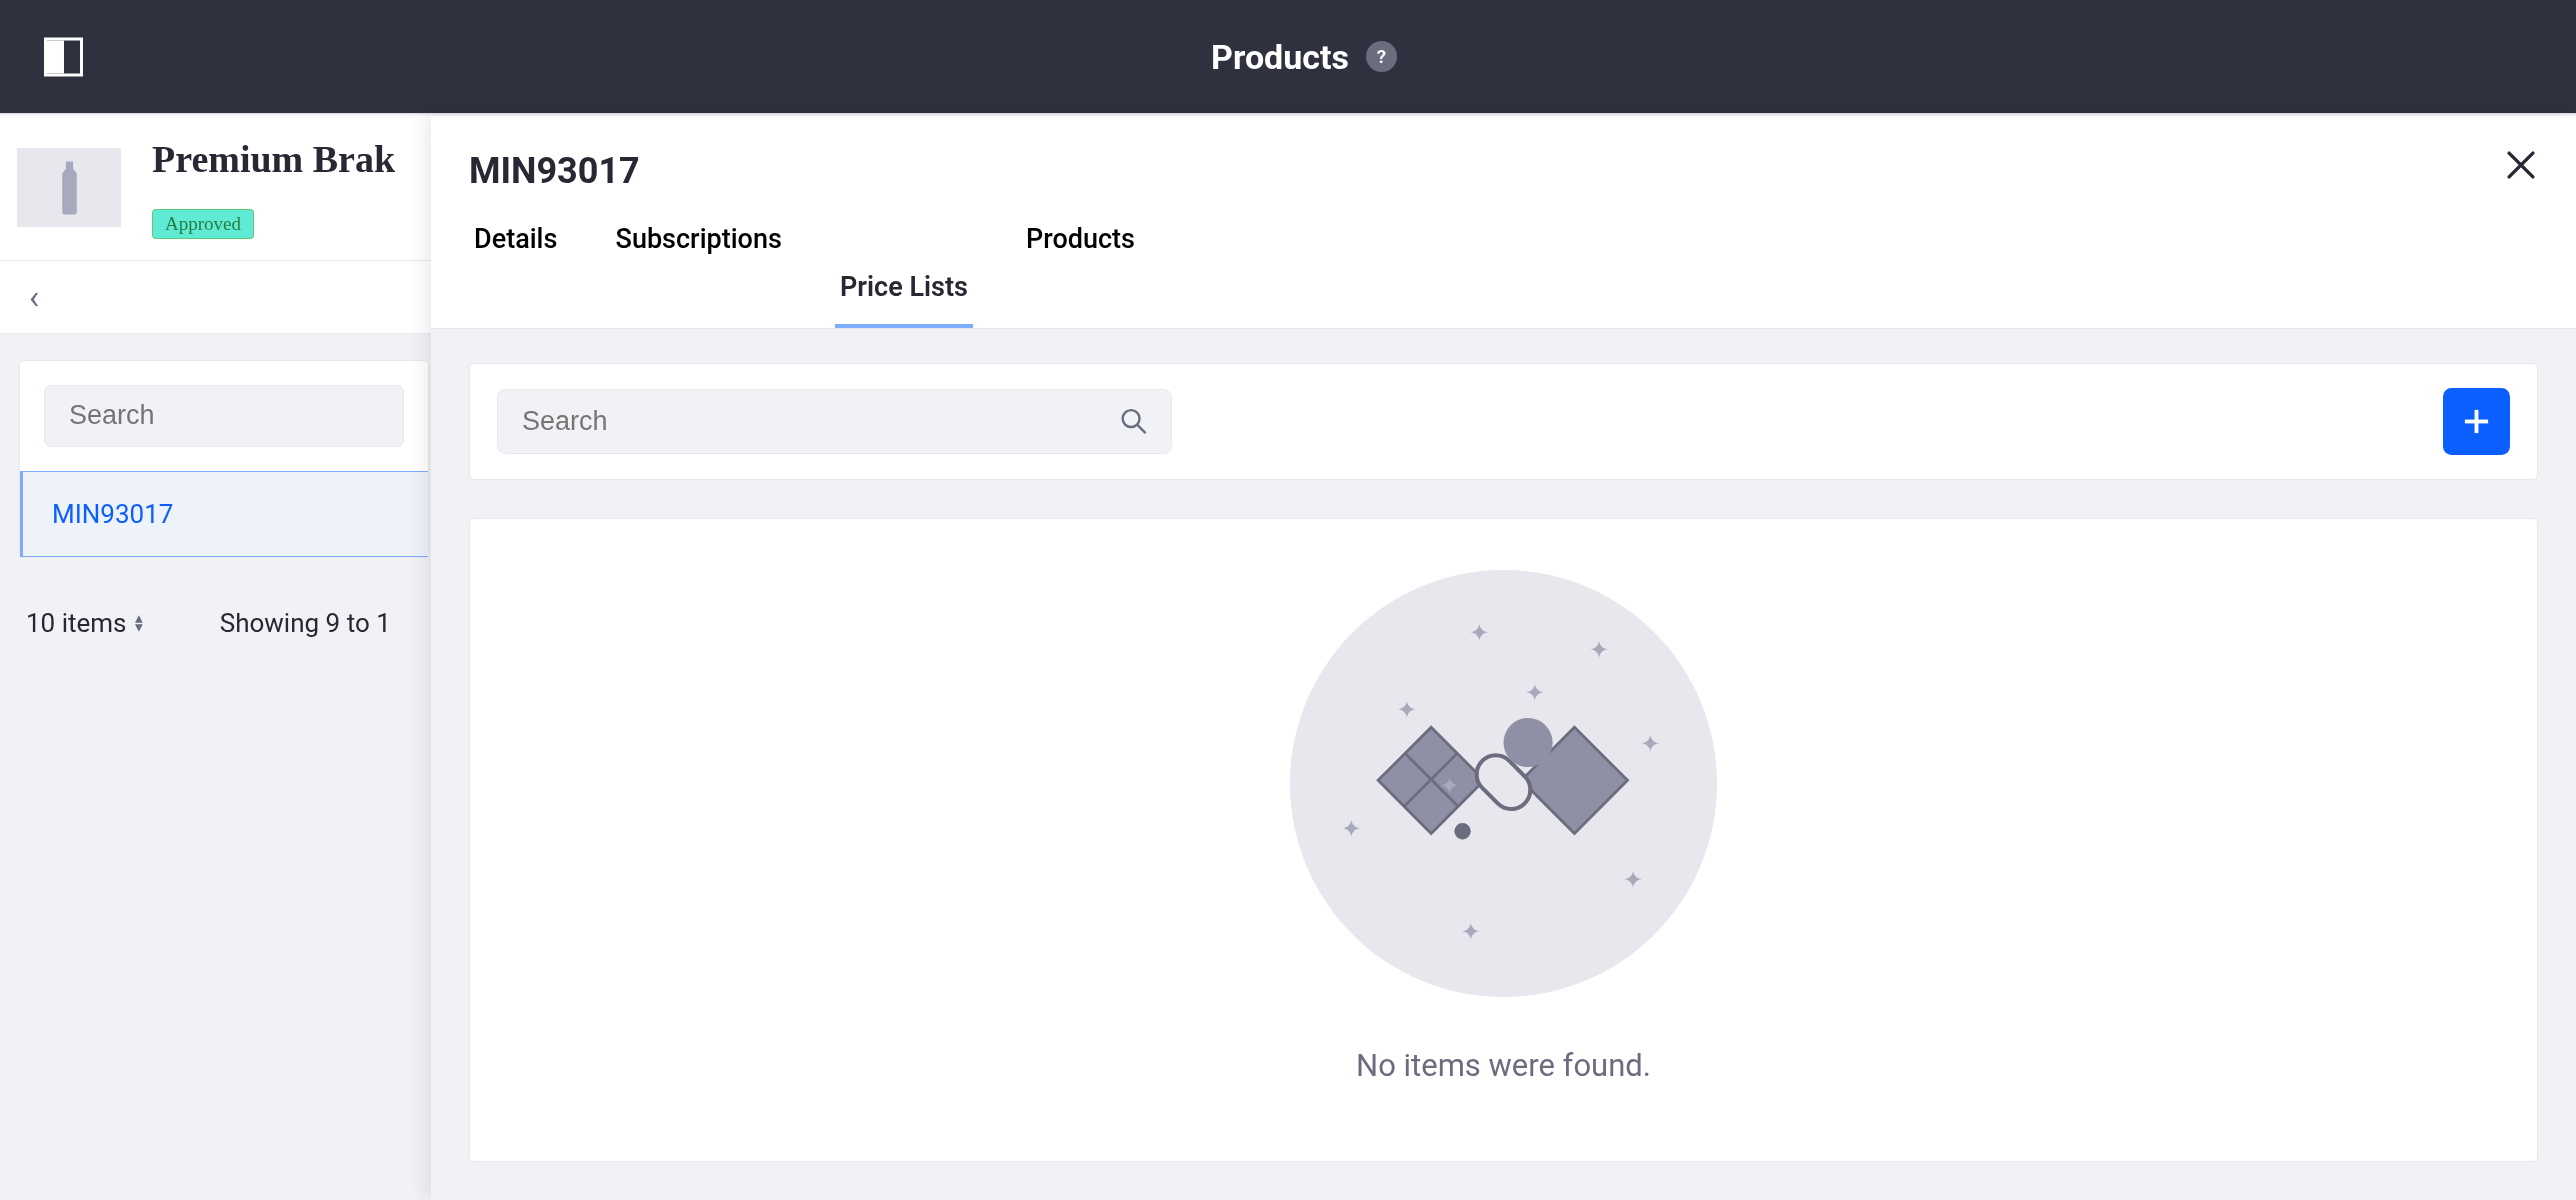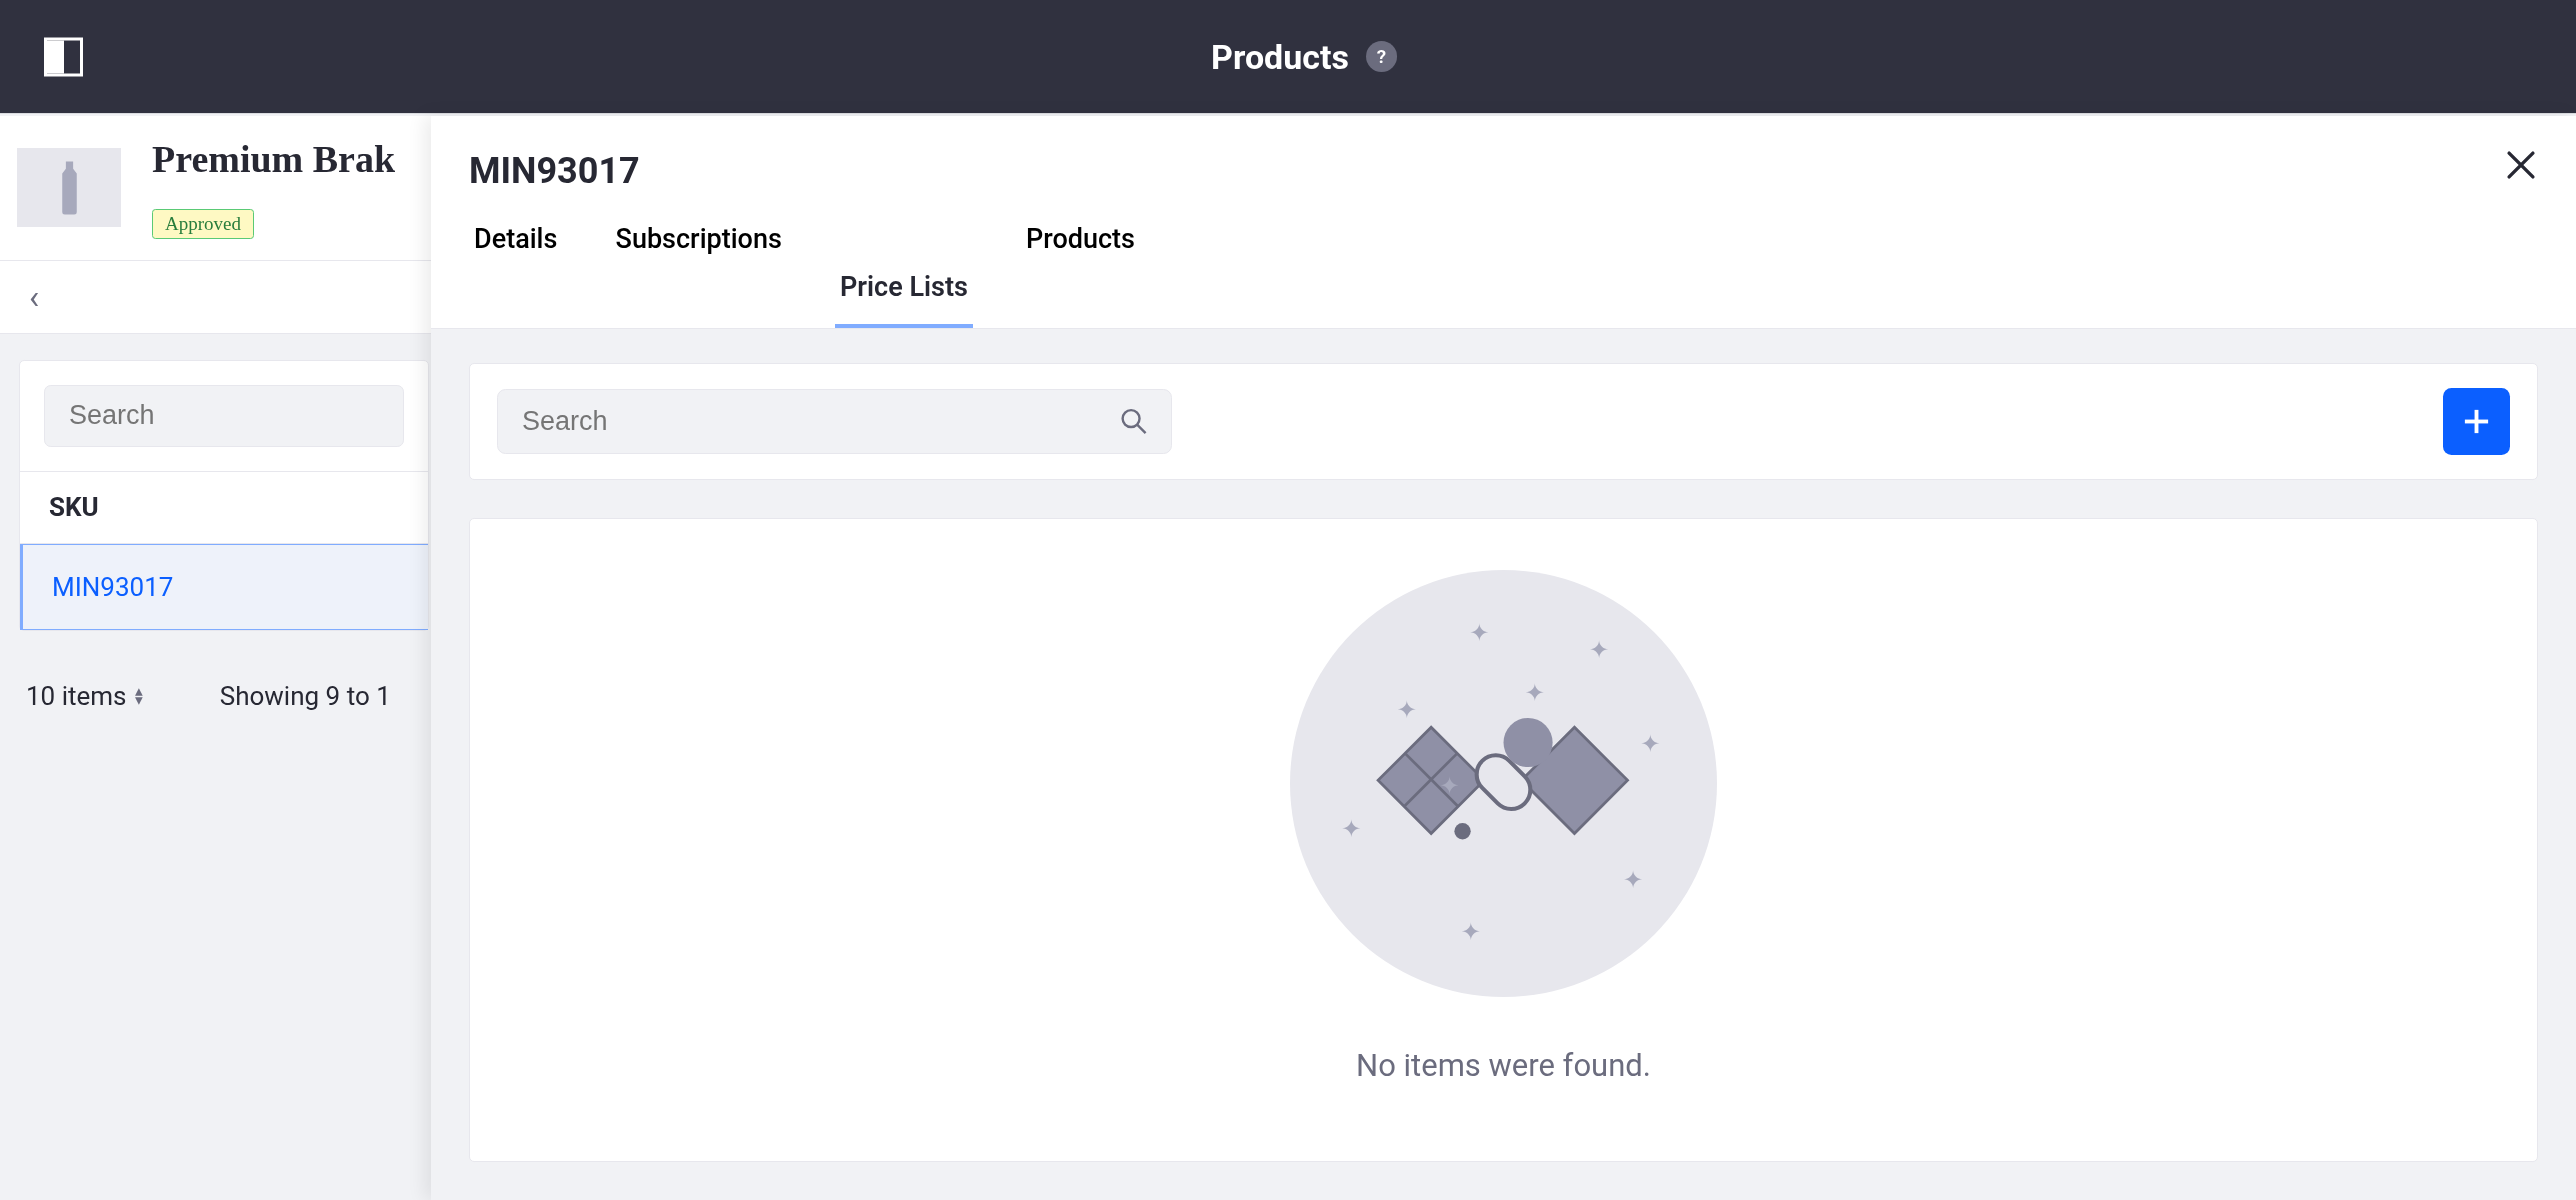--- a/index.html
+++ b/index.html
@@ -89,21 +89,21 @@
     align-items: center;
     justify-content: center;
   }
   .prod-thumb svg { width: 29px; height: 60px; fill: #a7a9bc; }
   .prod-info { display: flex; flex-direction: column; gap: 28px; font-family: Liberation Serif, serif; }
   .prod-name { font-size: 38px; font-weight: 700; white-space: nowrap; overflow: hidden; }
   .status-pill {
     display: inline-block;
     border: 1.7px solid #5aca75;
     color: #287d3c;
-    background: #fef9c3;
+    background: #5eead4;
     font-size: 19px;
     padding: 3.4px 12px;
     border-radius: 3.4px;
     font-weight: 500;
     width: fit-content;
   }
   .subheader {
     background: #fff;
     border-bottom: 0.9px solid #e7e7ed;
     padding: 19px 29px;
@@ -308,21 +308,20 @@
   </div>
 
   <div class="subheader">
     <span class="back-chevron">‹</span>
   </div>
 
   <div class="panel">
     <div class="search-wrap">
       <input class="search" placeholder="Search" style="">
     </div>
-    <div class="col-header">SKU</div>
     <div class="row selected">
       <a href="#">MIN93017</a>
     </div>
   </div>
 
   <div class="list-footer">
     <div class="items">
       <span>10 items</span>
       <span class="sorter">▴<br>▾</span>
     </div>

